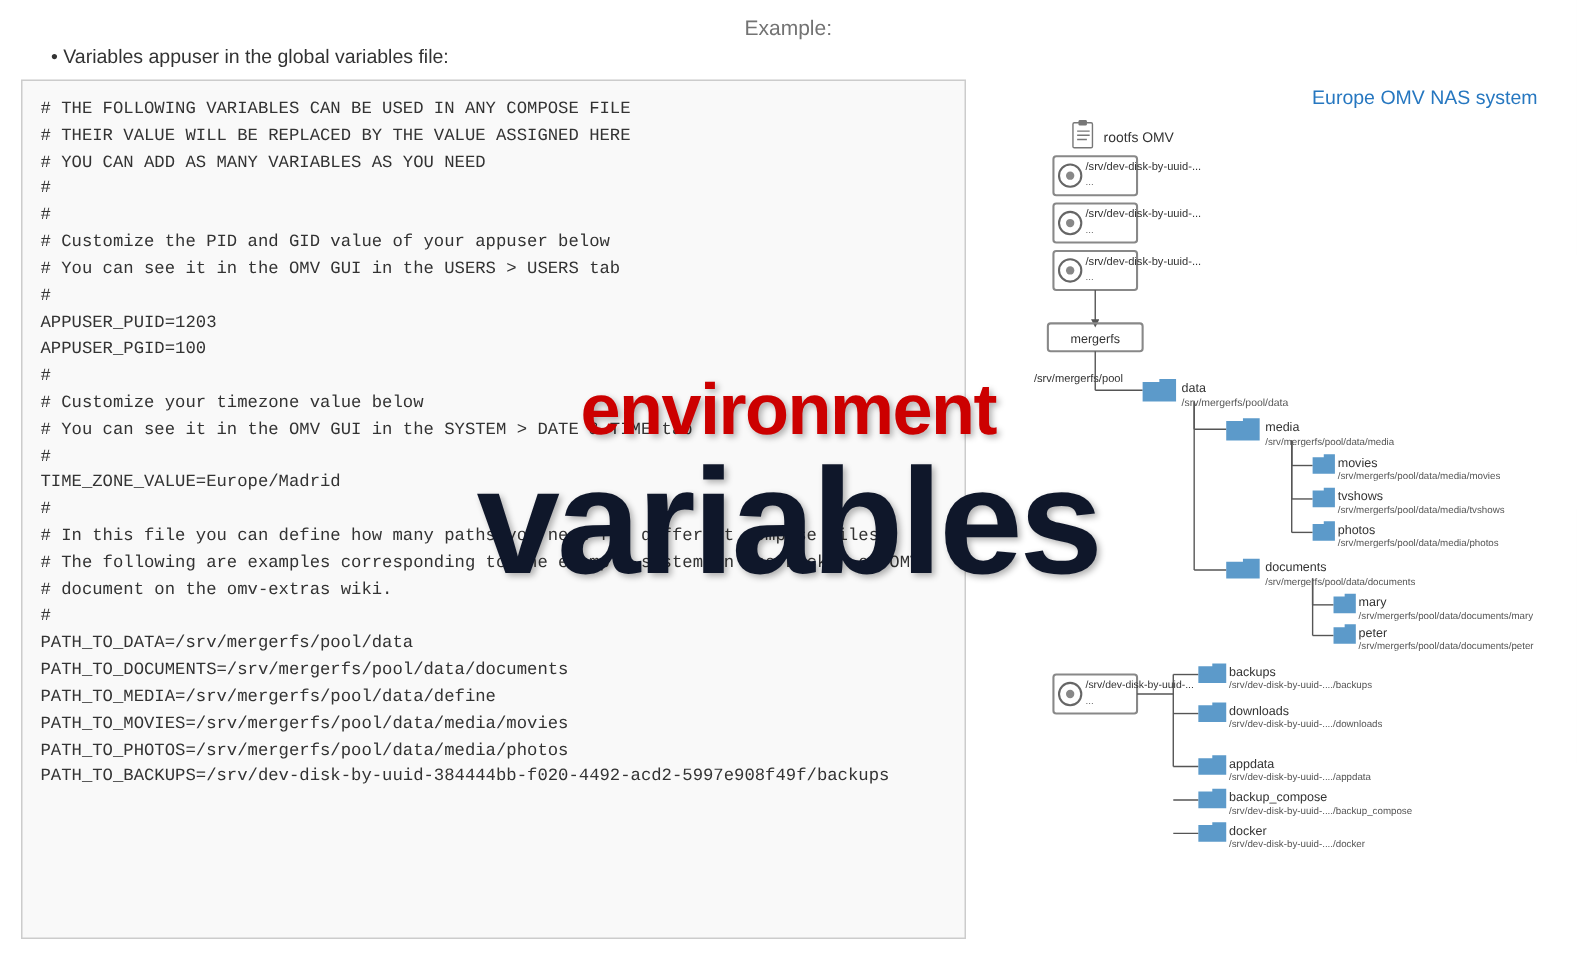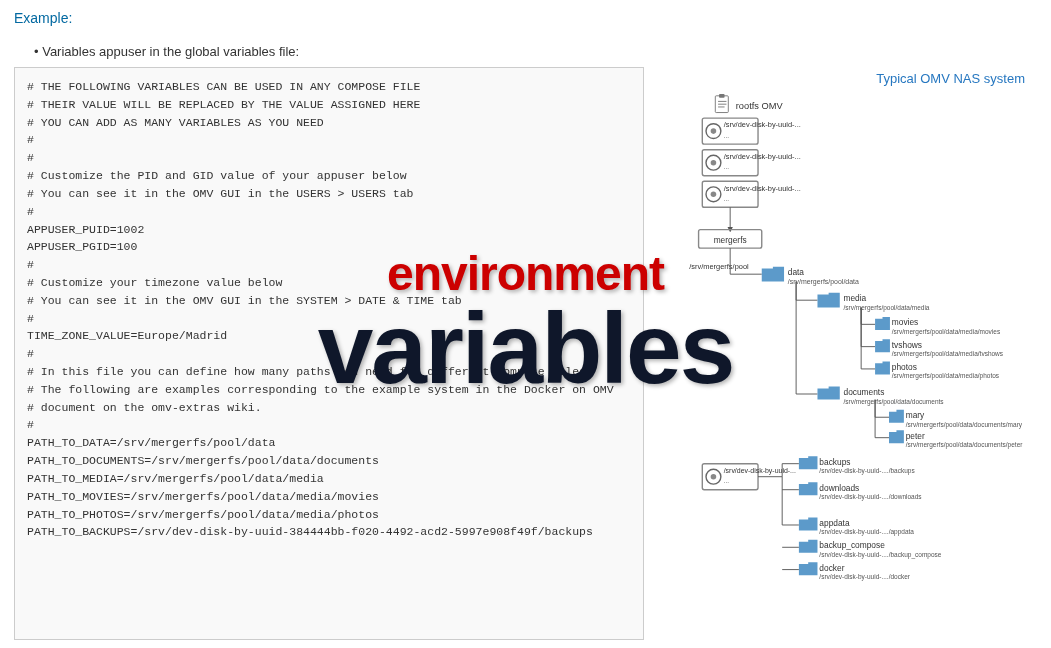--- a/index.html
+++ b/index.html
@@ -15,22 +15,23 @@
     .main-container {
       width: 1051px;
       height: 648px;
       background: #fff;
       position: relative;
       padding: 10px 14px;
     }
 
     .example-label {
       font-size: 14px;
-      color: #0369a1;
-      margin-bottom: 18px;
+      color: #737373;
+      margin-bottom: 4px;
+      text-align: center;
     }
 
     .bullet-text {
       font-size: 13px;
       color: #333;
       margin-left: 20px;
       margin-bottom: 8px;
     }
     .bullet-text::before {
       content: "• ";
@@ -129,42 +130,42 @@
 
     <div class="code-panel">
       <div># THE FOLLOWING VARIABLES CAN BE USED IN ANY COMPOSE FILE</div>
       <div># THEIR VALUE WILL BE REPLACED BY THE VALUE ASSIGNED HERE</div>
       <div># YOU CAN ADD AS MANY VARIABLES AS YOU NEED</div>
       <div>#</div>
       <div>#</div>
       <div># Customize the PID and GID value of your appuser below</div>
       <div># You can see it in the OMV GUI in the USERS &gt; USERS tab</div>
       <div>#</div>
-      <div>APPUSER_PUID=1002</div>
+      <div>APPUSER_PUID=1203</div>
       <div>APPUSER_PGID=100</div>
       <div>#</div>
       <div># Customize your timezone value below</div>
       <div># You can see it in the OMV GUI in the SYSTEM &gt; DATE &amp; TIME tab</div>
       <div>#</div>
       <div>TIME_ZONE_VALUE=Europe/Madrid</div>
       <div>#</div>
       <div># In this file you can define how many paths you need for different compose files.</div>
       <div># The following are examples corresponding to the example system in the Docker on OMV</div>
       <div># document on the omv-extras wiki.</div>
       <div>#</div>
       <div>PATH_TO_DATA=/srv/mergerfs/pool/data</div>
       <div>PATH_TO_DOCUMENTS=/srv/mergerfs/pool/data/documents</div>
-      <div>PATH_TO_MEDIA=/srv/mergerfs/pool/data/media</div>
+      <div>PATH_TO_MEDIA=/srv/mergerfs/pool/data/define</div>
       <div>PATH_TO_MOVIES=/srv/mergerfs/pool/data/media/movies</div>
       <div>PATH_TO_PHOTOS=/srv/mergerfs/pool/data/media/photos</div>
       <div>PATH_TO_BACKUPS=/srv/dev-disk-by-uuid-384444bb-f020-4492-acd2-5997e908f49f/backups</div>
     </div>
 
     <div class="diagram-panel">
-      <div class="diagram-title">Typical OMV NAS system</div>
+      <div class="diagram-title">Europe OMV NAS system</div>
 
       <svg class="diagram-svg" viewBox="0 0 380 580">
 
         <text x="60" y="18" font-size="10" fill="#333" font-family="Arial">rootfs OMV</text>
 
         <rect x="38" y="4" width="14" height="18" rx="1" fill="none" stroke="#777" stroke-width="1"></rect>
         <rect x="42" y="2" width="6" height="4" rx="1" fill="#777"></rect>
         <line x1="41" y1="10" x2="50" y2="10" stroke="#777" stroke-width="1"></line>
         <line x1="41" y1="13" x2="50" y2="13" stroke="#777" stroke-width="1"></line>
         <line x1="41" y1="16" x2="48" y2="16" stroke="#777" stroke-width="1"></line>

